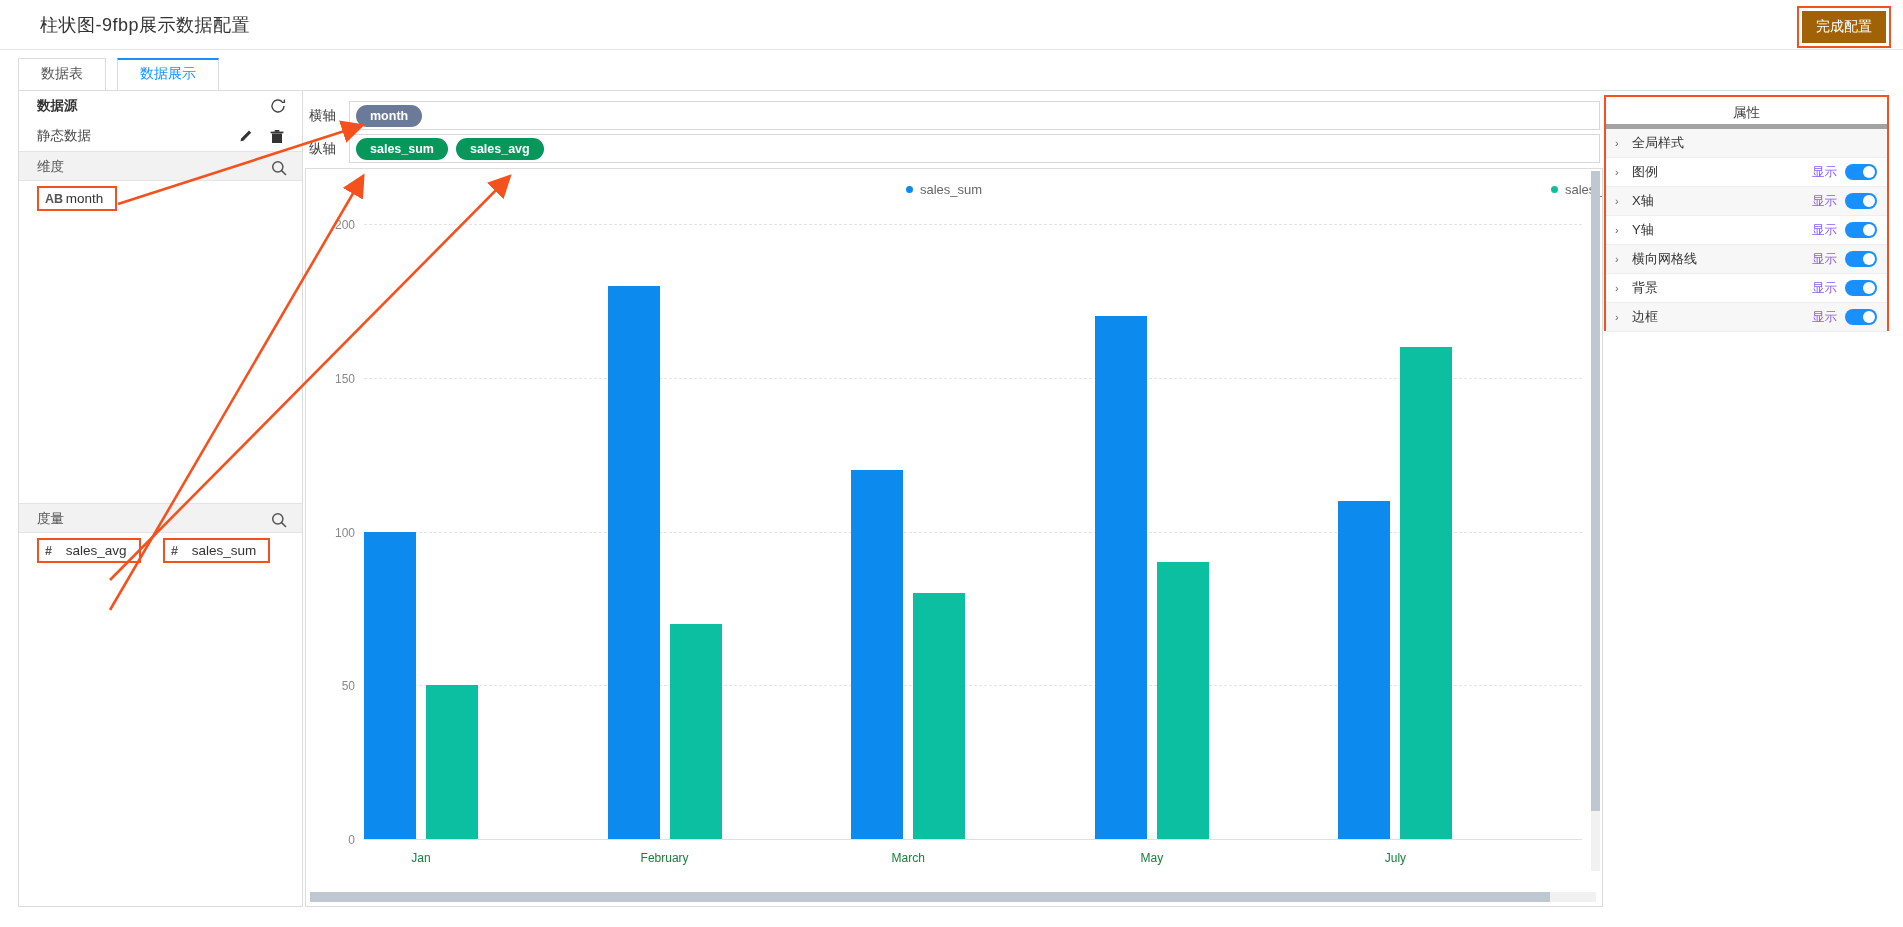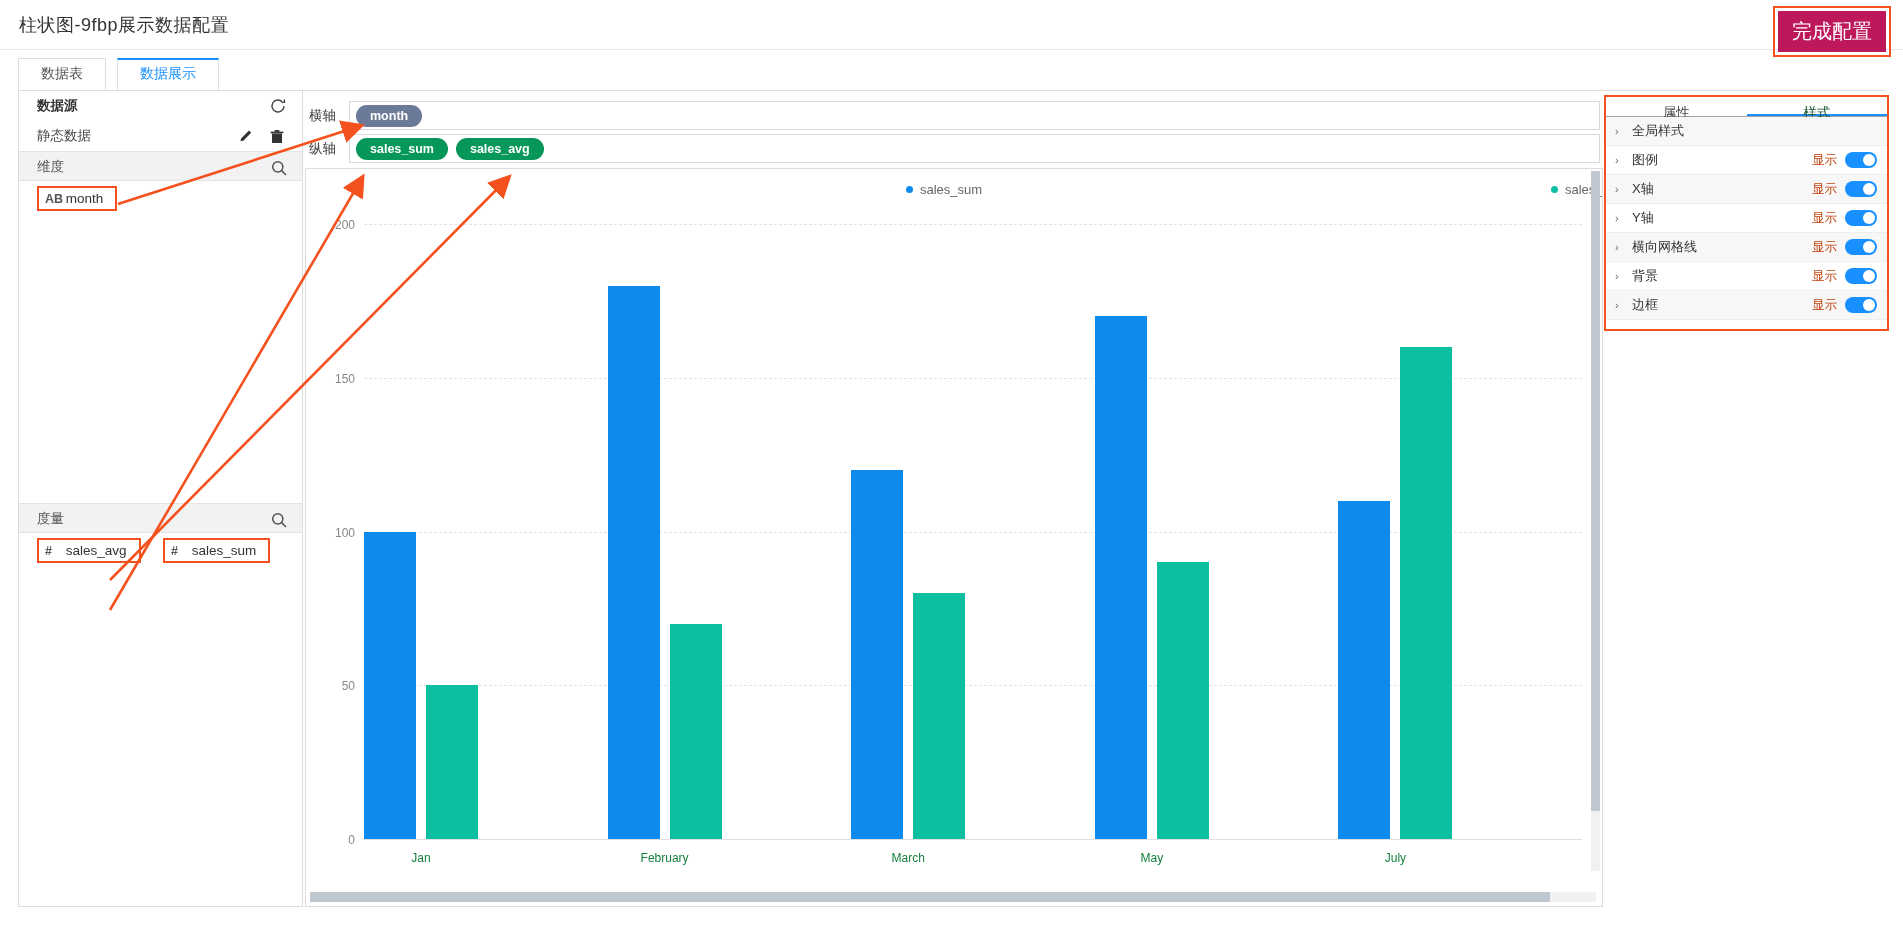--- a/index.html
+++ b/index.html
@@ -17,31 +17,31 @@
   }
 
   
   .header {
     position: absolute; left: 0; top: 0;
     width: 1903px; height: 50px;
     border-bottom: 1px solid #e6e6e6;
     background: #fff;
   }
   .header-title {
-    position: absolute; left: 19px; top: 13px;
+    position: absolute; left: 40px; top: 13px;
     font-size: 18px; color: #333; letter-spacing: .5px;
   }
   .header-btn-wrap {
     position: absolute; right: 12px; top: 6px;
     padding: 3px;
     border: 2px solid #f4511e;
   }
   .header-btn {
-    background: #be185d; color: #fff;
-    font-size: 20px; padding: 7px 14px;
+    background: #a16207; color: #fff;
+    font-size: 14px; padding: 7px 14px;
     border: none; cursor: pointer;
     font-family: "Liberation Sans", sans-serif;
     white-space: nowrap;
   }
 
   
   .tabs {
     position: absolute; left: 18px; top: 58px;
     height: 32px; display: flex; gap: 12px;
   }
@@ -238,22 +238,23 @@
   }
 
   
   .right-panel {
     position: absolute; left: 1604px; top: 95px;
     width: 285px; height: 236px;
     border: 2px solid #f4511e;
     background: #fff;
   }
   .rp-tabs {
-    display: flex; height: 20px;
-    border-bottom: 1px solid #a3a3a3;
+    display: flex; height: 32px;
+    border-bottom: 5px solid #a3a3a3;
+    flex-direction: column;
   }
   .rp-tab {
     flex: 1; text-align: center;
     font-size: 13.5px; color: #444;
     line-height: 31px;
     cursor: pointer;
   }
   .rp-tab.active {
     color: #14532d;
     border-bottom: 2px solid #1890ff;
@@ -269,21 +270,21 @@
   }
   .rp-row:nth-child(odd) { background: #f7f7f7; }
   .rp-row:nth-child(even) { background: #fff; }
   .chev {
     display: inline-block;
     width: 12px; color: #666; font-size: 11px;
     margin-right: 5px;
   }
   .rp-label { flex: 1 1 auto; }
   .rp-show {
-    font-size: 12.5px; color: #c2410c; margin-right: 8px;
+    font-size: 12.5px; color: #8b5cf6; margin-right: 8px;
   }
   .toggle {
     width: 32px; height: 16px;
     border-radius: 8px;
     background: #1890ff;
     position: relative;
     cursor: pointer;
     flex: 0 0 32px;
   }
   .toggle::after {

